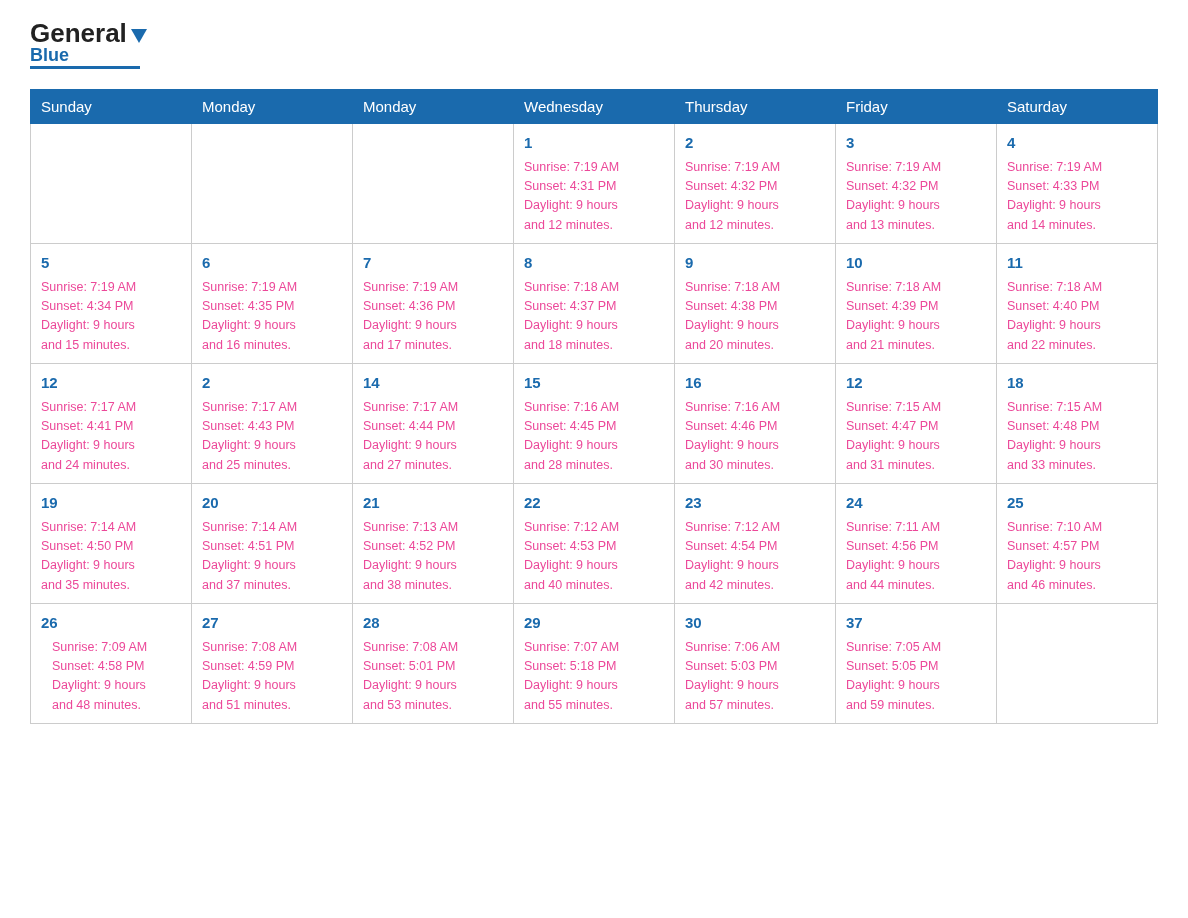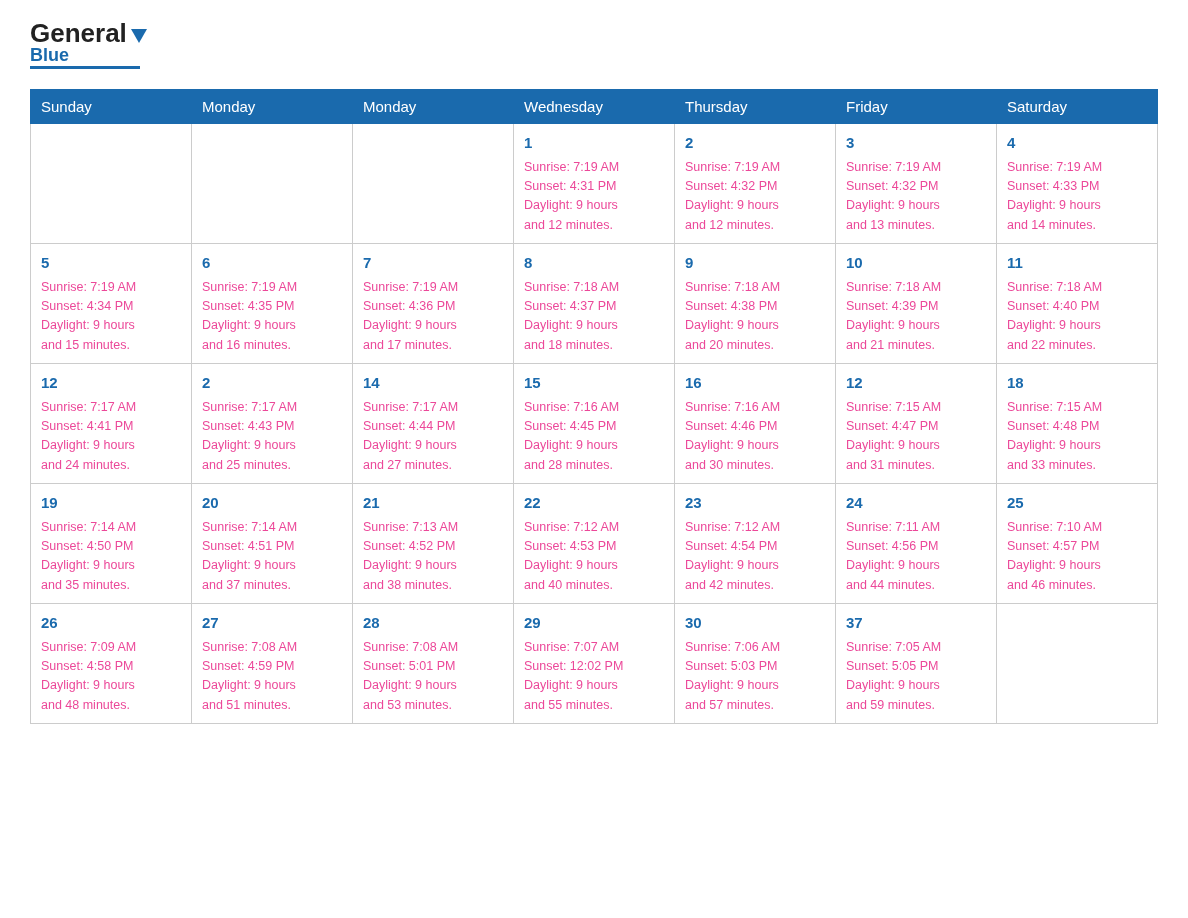--- a/index.html
+++ b/index.html
@@ -309,21 +309,21 @@
           <span class="day-number">25</span>
           <div class="day-info" style="white-space: pre-line;">Sunrise: 7:10 AM
 Sunset: 4:57 PM
 Daylight: 9 hours
 and 46 minutes.</div>
         </td>
       </tr>
       <tr>
         <td>
           <span class="day-number">26</span>
-          <div class="day-info" style="white-space: pre-line;">Sunrise: 7:09 AM
+          <div class="day-info" style="white-space: pre-line; margin-left: 11px;">Sunrise: 7:09 AM
 Sunset: 4:58 PM
 Daylight: 9 hours
 and 48 minutes.</div>
         </td>
         <td>
           <span class="day-number">27</span>
           <div class="day-info" style="white-space: pre-line;">Sunrise: 7:08 AM
 Sunset: 4:59 PM
 Daylight: 9 hours
 and 51 minutes.</div>
@@ -331,21 +331,21 @@
         <td>
           <span class="day-number">28</span>
           <div class="day-info" style="white-space: pre-line;">Sunrise: 7:08 AM
 Sunset: 5:01 PM
 Daylight: 9 hours
 and 53 minutes.</div>
         </td>
         <td>
           <span class="day-number">29</span>
           <div class="day-info" style="white-space: pre-line;">Sunrise: 7:07 AM
-Sunset: 12:02 PM
+Sunset: 5:18 PM
 Daylight: 9 hours
 and 55 minutes.</div>
         </td>
         <td>
           <span class="day-number">30</span>
           <div class="day-info" style="white-space: pre-line;">Sunrise: 7:06 AM
 Sunset: 5:03 PM
 Daylight: 9 hours
 and 57 minutes.</div>
         </td>

